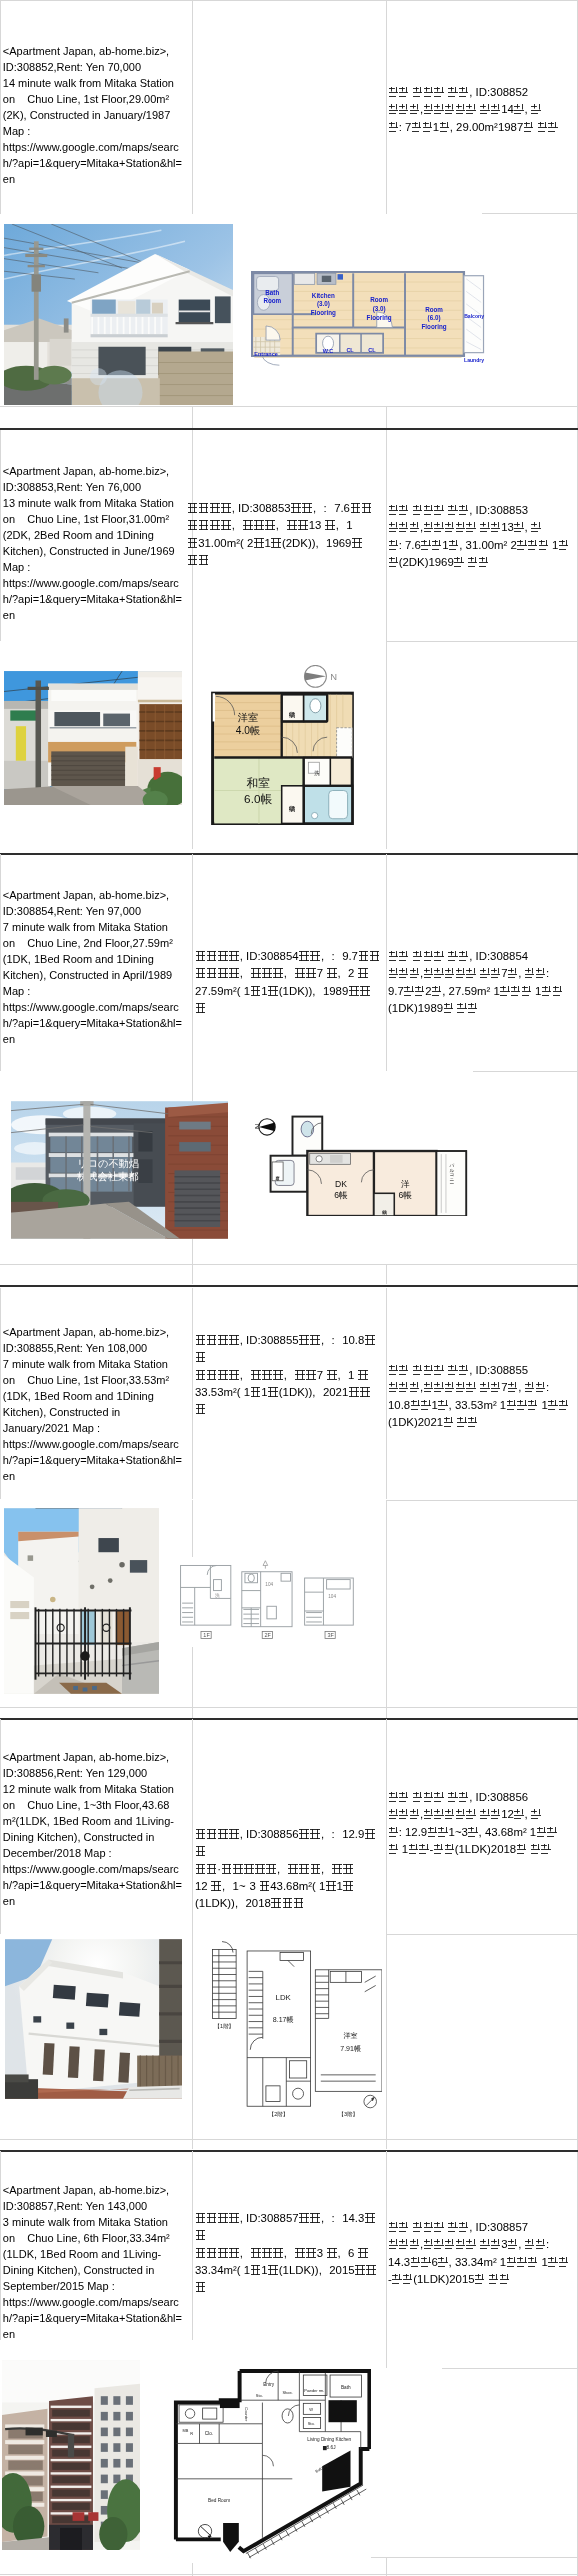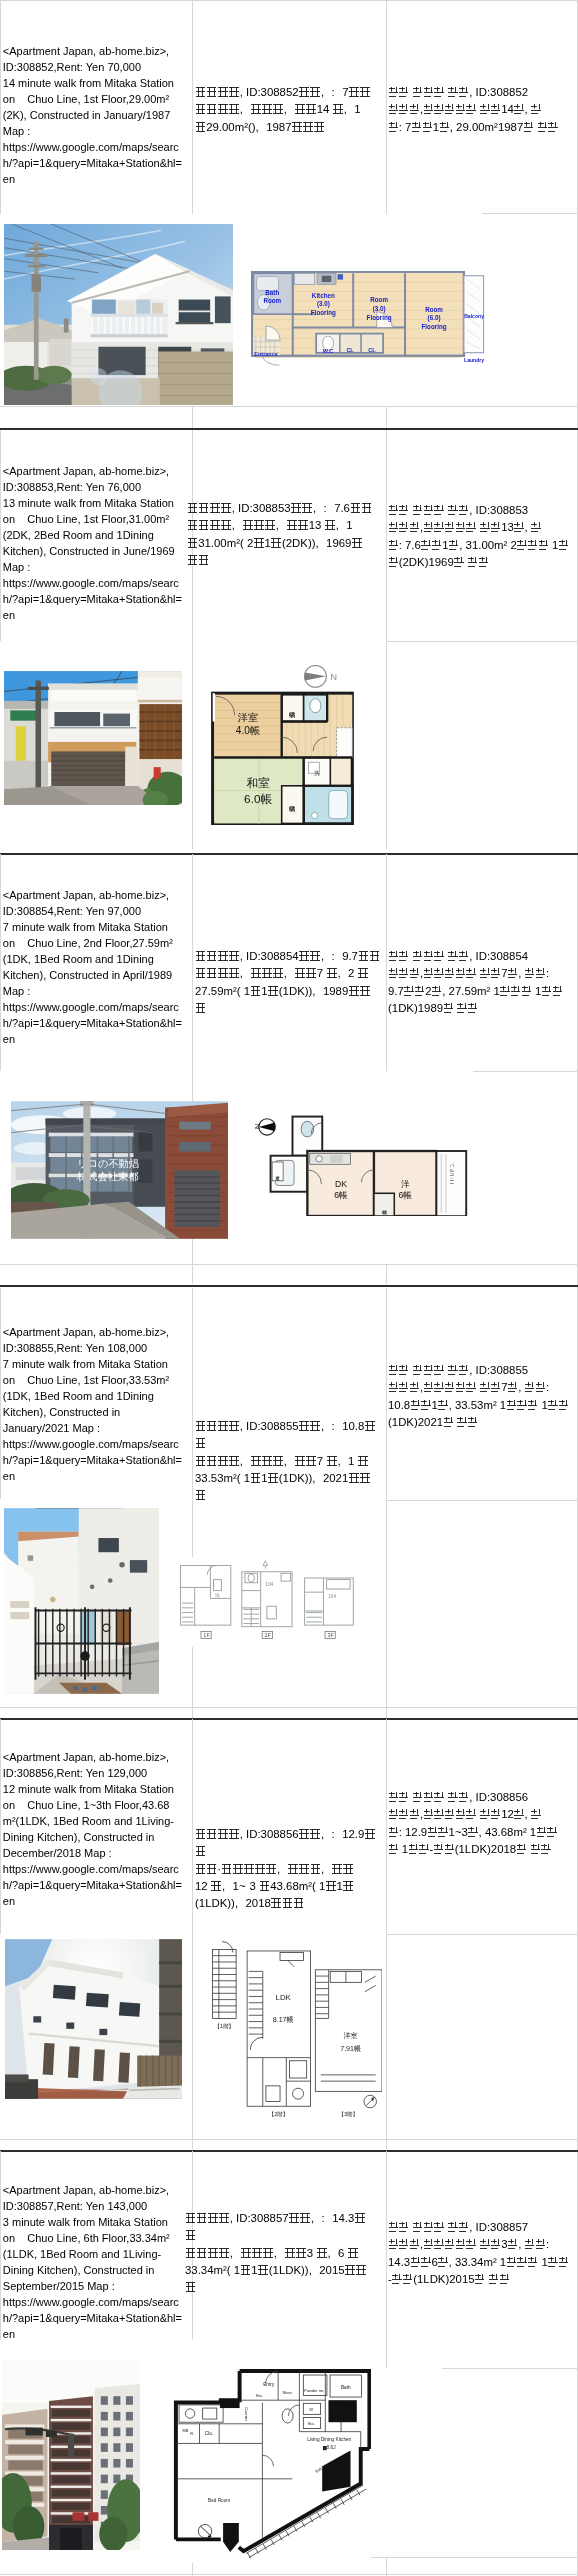--- a/index.html
+++ b/index.html
@@ -77,36 +77,35 @@
     <div class="vl" style="left:192px;top:1647px;height:60px;"></div>
     <div class="vl" style="left:386px;top:1500px;height:207px;"></div>
     <div class="vl" style="left:192px;top:1934px;height:205px;"></div>
     <div class="vl" style="left:386px;top:1934px;height:205px;"></div>
     <div class="vl" style="left:192px;top:2353px;height:0px;"></div>
     <div class="hl" style="left:168px;top:2557px;width:410px;"></div>
     <div class="vl" style="left:192px;top:2557px;height:19px;"></div>
     <div class="vl" style="left:386px;top:2557px;height:19px;"></div>
     <div class="hl" style="left:0px;top:2574px;width:579px;"></div>
     <div class="en" style="left:2.8px;top:43px">&lt;Apartment Japan, ab-home.biz&gt;,<br>ID:308852,Rent: Yen 70,000<br>14 minute walk from Mitaka Station<br>on&nbsp;&nbsp;&nbsp; Chuo Line, 1st Floor,29.00m²<br>(2K), Constructed in January/1987<br>Map :<br>https://www.google.com/maps/searc<br>h/?api=1&amp;query=Mitaka+Station&amp;hl=<br>en</div>
-    <div class="cjk" style="left:195px;top:84px"><i></i><i></i><i></i><i></i>, ID:308852<i></i><i></i><n>,</n><n>:</n>7<i></i><i></i><br><i></i><i></i><i></i><i></i><n>,</n><i></i><i></i><i></i><n>,</n><i></i><i></i>14 <i></i><n>,</n>1<br><i></i>29.00m²()<n>,</n>1987<i></i><i></i><i></i></div>
     <div class="cjk" style="left:388px;top:84px"><s></s><s></s> <s></s><s></s><s></s> <s></s><s></s>, ID:308852<br><s></s><s></s><s></s>,<s></s><s></s><s></s><s></s><s></s> <s></s><s></s>14<s></s>, <s></s><br><s></s>: 7<s></s><s></s>1<s></s>, 29.00m²1987<s></s> <s></s><s></s></div>
     <div class="en" style="left:2.8px;top:463px">&lt;Apartment Japan, ab-home.biz&gt;,<br>ID:308853,Rent: Yen 76,000<br>13 minute walk from Mitaka Station<br>on&nbsp;&nbsp;&nbsp; Chuo Line, 1st Floor,31.00m²<br>(2DK, 2Bed Room and 1Dining<br>Kitchen), Constructed in June/1969<br>Map :<br>https://www.google.com/maps/searc<br>h/?api=1&amp;query=Mitaka+Station&amp;hl=<br>en</div>
     <div class="cjk" style="left:187px;top:500px"><i></i><i></i><i></i><i></i>, ID:308853<i></i><i></i><n>,</n><n>:</n>7.6<i></i><i></i><br><i></i><i></i><i></i><i></i><n>,</n><i></i><i></i><i></i><n>,</n><i></i><i></i>13 <i></i><n>,</n>1<br><i></i>31.00m²( 2<i></i>1<i></i>(2DK))<n>,</n>1969<i></i><br><i></i><i></i></div>
     <div class="cjk" style="left:388px;top:502px"><s></s><s></s> <s></s><s></s><s></s> <s></s><s></s>, ID:308853<br><s></s><s></s><s></s>,<s></s><s></s><s></s><s></s><s></s> <s></s><s></s>13<s></s>, <s></s><br><s></s>: 7.6<s></s><s></s>1<s></s>, 31.00m² 2<s></s><s></s><s></s> 1<s></s><br><s></s>(2DK)1969<s></s> <s></s><s></s></div>
     <div class="en" style="left:2.8px;top:887px">&lt;Apartment Japan, ab-home.biz&gt;,<br>ID:308854,Rent: Yen 97,000<br>7 minute walk from Mitaka Station<br>on&nbsp;&nbsp;&nbsp; Chuo Line, 2nd Floor,27.59m²<br>(1DK, 1Bed Room and 1Dining<br>Kitchen), Constructed in April/1989<br>Map :<br>https://www.google.com/maps/searc<br>h/?api=1&amp;query=Mitaka+Station&amp;hl=<br>en</div>
     <div class="cjk" style="left:195px;top:948px"><i></i><i></i><i></i><i></i>, ID:308854<i></i><i></i><n>,</n><n>:</n>9.7<i></i><i></i><br><i></i><i></i><i></i><i></i><n>,</n><i></i><i></i><i></i><n>,</n><i></i><i></i>7 <i></i><n>,</n>2 <i></i><br>27.59m²( 1<i></i>1<i></i>(1DK))<n>,</n>1989<i></i><i></i><br><i></i></div>
     <div class="cjk" style="left:388px;top:948px"><s></s><s></s> <s></s><s></s><s></s> <s></s><s></s>, ID:308854<br><s></s><s></s><s></s>,<s></s><s></s><s></s><s></s><s></s> <s></s><s></s>7<s></s>, <s></s><s></s>:<br>9.7<s></s><s></s>2<s></s>, 27.59m² 1<s></s><s></s><s></s> 1<s></s><s></s><br>(1DK)1989<s></s> <s></s><s></s></div>
     <div class="en" style="left:2.8px;top:1324px">&lt;Apartment Japan, ab-home.biz&gt;,<br>ID:308855,Rent: Yen 108,000<br>7 minute walk from Mitaka Station<br>on&nbsp;&nbsp;&nbsp; Chuo Line, 1st Floor,33.53m²<br>(1DK, 1Bed Room and 1Dining<br>Kitchen), Constructed in<br>January/2021 Map :<br>https://www.google.com/maps/searc<br>h/?api=1&amp;query=Mitaka+Station&amp;hl=<br>en</div>
-    <div class="cjk" style="left:195px;top:1418px"><i></i><i></i><i></i><i></i>, ID:308855<i></i><i></i><n>,</n><n>:</n>10.8<i></i><br><i></i><br><i></i><i></i><i></i><i></i><n>,</n><i></i><i></i><i></i><n>,</n><i></i><i></i>7 <i></i><n>,</n>1 <i></i><br>33.53m²( 1<i></i>1<i></i>(1DK))<n>,</n>2021<i></i><i></i><br><i></i></div>
+    <div class="cjk" style="left:195px;top:1332px"><i></i><i></i><i></i><i></i>, ID:308855<i></i><i></i><n>,</n><n>:</n>10.8<i></i><br><i></i><br><i></i><i></i><i></i><i></i><n>,</n><i></i><i></i><i></i><n>,</n><i></i><i></i>7 <i></i><n>,</n>1 <i></i><br>33.53m²( 1<i></i>1<i></i>(1DK))<n>,</n>2021<i></i><i></i><br><i></i></div>
     <div class="cjk" style="left:388px;top:1362px"><s></s><s></s> <s></s><s></s><s></s> <s></s><s></s>, ID:308855<br><s></s><s></s><s></s>,<s></s><s></s><s></s><s></s><s></s> <s></s><s></s>7<s></s>, <s></s><s></s>:<br>10.8<s></s><s></s>1<s></s>, 33.53m² 1<s></s><s></s><s></s> 1<s></s><s></s><br>(1DK)2021<s></s> <s></s><s></s></div>
     <div class="en" style="left:2.8px;top:1749px">&lt;Apartment Japan, ab-home.biz&gt;,<br>ID:308856,Rent: Yen 129,000<br>12 minute walk from Mitaka Station<br>on&nbsp;&nbsp;&nbsp; Chuo Line, 1~3th Floor,43.68<br>m²(1LDK, 1Bed Room and 1Living-<br>Dining Kitchen), Constructed in<br>December/2018 Map :<br>https://www.google.com/maps/searc<br>h/?api=1&amp;query=Mitaka+Station&amp;hl=<br>en</div>
     <div class="cjk" style="left:195px;top:1826px"><i></i><i></i><i></i><i></i>, ID:308856<i></i><i></i><n>,</n><n>:</n>12.9<i></i><br><i></i><br><i></i><i></i>·<i></i><i></i><i></i><i></i><i></i><n>,</n><i></i><i></i><i></i><n>,</n><i></i><i></i><br>12 <i></i><n>,</n>1<n>~</n>3 <i></i>43.68m²( 1<i></i>1<i></i><br>(1LDK))<n>,</n>2018<i></i><i></i><i></i></div>
     <div class="cjk" style="left:388px;top:1789px"><s></s><s></s> <s></s><s></s><s></s> <s></s><s></s>, ID:308856<br><s></s><s></s><s></s>,<s></s><s></s><s></s><s></s><s></s> <s></s><s></s>12<s></s>, <s></s><br><s></s>: 12.9<s></s><s></s>1~3<s></s>, 43.68m² 1<s></s><s></s><br><s></s> 1<s></s><s></s>-<s></s><s></s>(1LDK)2018<s></s> <s></s><s></s></div>
     <div class="en" style="left:2.8px;top:2182px">&lt;Apartment Japan, ab-home.biz&gt;,<br>ID:308857,Rent: Yen 143,000<br>3 minute walk from Mitaka Station<br>on&nbsp;&nbsp;&nbsp; Chuo Line, 6th Floor,33.34m²<br>(1LDK, 1Bed Room and 1Living-<br>Dining Kitchen), Constructed in<br>September/2015 Map :<br>https://www.google.com/maps/searc<br>h/?api=1&amp;query=Mitaka+Station&amp;hl=<br>en</div>
-    <div class="cjk" style="left:185px;top:2210px"><i></i><i></i><i></i><i></i>, ID:308857<i></i><i></i><n>,</n><n>:</n>14.3<i></i><br><i></i><br><i></i><i></i><i></i><i></i><n>,</n><i></i><i></i><i></i><n>,</n><i></i><i></i>3 <i></i><n>,</n>6 <i></i><br>33.34m²( 1<i></i>1<i></i>(1LDK))<n>,</n>2015<i></i><i></i><br><i></i></div>
+    <div class="cjk" style="left:195px;top:2210px"><i></i><i></i><i></i><i></i>, ID:308857<i></i><i></i><n>,</n><n>:</n>14.3<i></i><br><i></i><br><i></i><i></i><i></i><i></i><n>,</n><i></i><i></i><i></i><n>,</n><i></i><i></i>3 <i></i><n>,</n>6 <i></i><br>33.34m²( 1<i></i>1<i></i>(1LDK))<n>,</n>2015<i></i><i></i><br><i></i></div>
     <div class="cjk" style="left:388px;top:2219px"><s></s><s></s> <s></s><s></s><s></s> <s></s><s></s>, ID:308857<br><s></s><s></s><s></s>,<s></s><s></s><s></s><s></s><s></s> <s></s><s></s>3<s></s>, <s></s><s></s>:<br>14.3<s></s><s></s>6<s></s>, 33.34m² 1<s></s><s></s><s></s> 1<s></s><s></s><br>-<s></s><s></s>(1LDK)2015<s></s> <s></s><s></s></div>
     <svg class="ab" style="left:3.9px;top:224px" width="229" height="181" viewBox="0 0 291 230">
       <defs>
         <linearGradient id="sk1" x1="0" y1="0" x2="1" y2="1">
           <stop offset="0" stop-color="#6ea9da"></stop>
           <stop offset=".55" stop-color="#9cc3e6"></stop>
           <stop offset="1" stop-color="#d8e7f3"></stop>
         </linearGradient>
       </defs>
       <rect width="291" height="230" fill="url(#sk1)"></rect>

